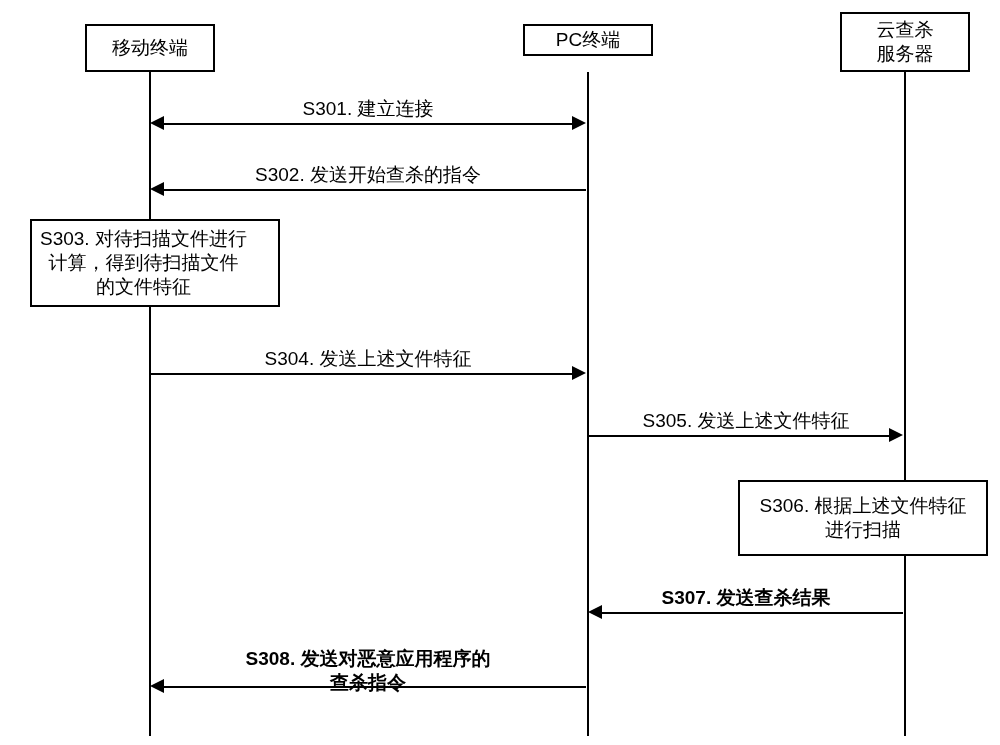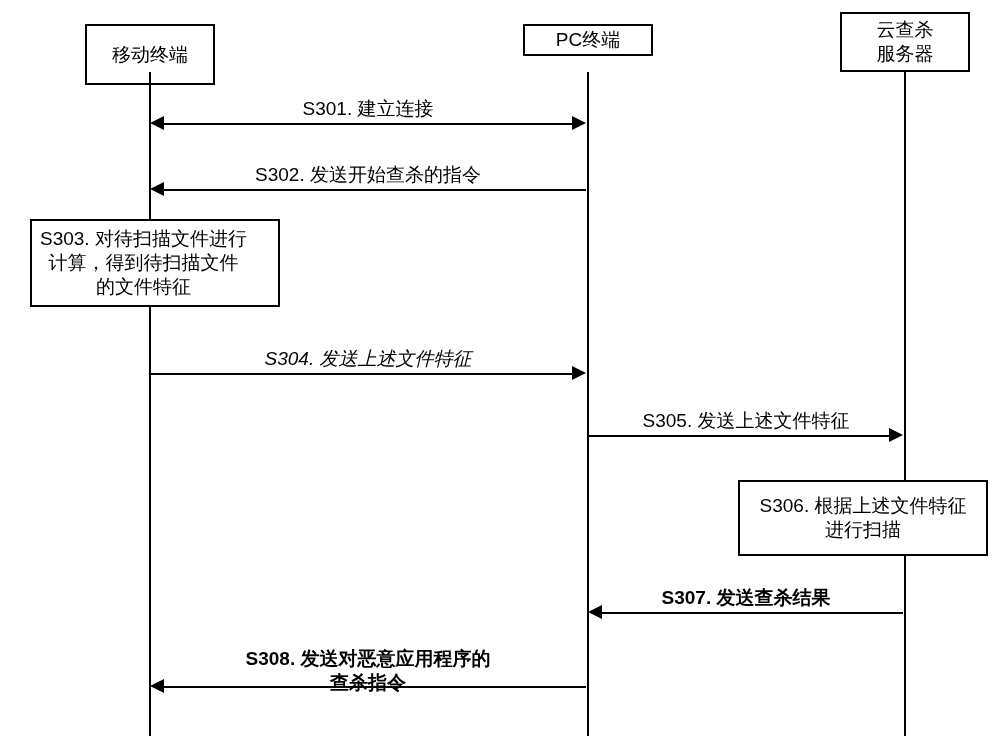--- a/index.html
+++ b/index.html
@@ -55,21 +55,21 @@
     line-height: 1.25;
     font-size: 19px;
     white-space: pre;
   }
 </style>
 </head>
 <body>
 
 <div class="canvas">
 
-  <div class="box" style="left:85px; top:24px; width:130px; height:61px;">
+  <div class="box" style="left:85px; top:24px; width:130px; height:48px;">
     <span>移动终端</span>
   </div>
 
   <div class="box" style="left:523px; top:24px; width:130px; height:32px;">
     <span>PC终端</span>
   </div>
 
   <div class="box" style="left:840px; top:12px; width:130px; height:60px;">
     <span style="white-space:pre;">云查杀
 服务器</span>
@@ -89,21 +89,21 @@
   <div class="msg-label" style="left:368px; top:163px;">S302. 发送开始查杀的指令</div>
 
   <div class="box" style="left:30px; top:219px; width:250px; height:88px; text-align:left; justify-content:flex-start;">
     <span style="white-space:pre; text-align:center;">S303. 对待扫描文件进行
 计算，得到待扫描文件
 的文件特征</span>
   </div>
 
   <div class="arrow-line" style="left:150px; top:373px; width:423px;"></div>
   <div class="arrow-head-r" style="left:572px; top:366px;"></div>
-  <div class="msg-label" style="left:368px; top:347px;font-style:italic;">S304. 发送上述文件特征</div>
+  <div class="msg-label" style="left:368px; top:347px;">S304. 发送上述文件特征</div>
 
   <div class="arrow-line" style="left:588px; top:435px; width:302px;"></div>
   <div class="arrow-head-r" style="left:889px; top:428px;"></div>
   <div class="msg-label" style="left:746px; top:409px;">S305. 发送上述文件特征</div>
 
   <div class="box" style="left:738px; top:480px; width:250px; height:76px;">
     <span style="white-space:pre;">S306. 根据上述文件特征
 进行扫描</span>
   </div>
 

